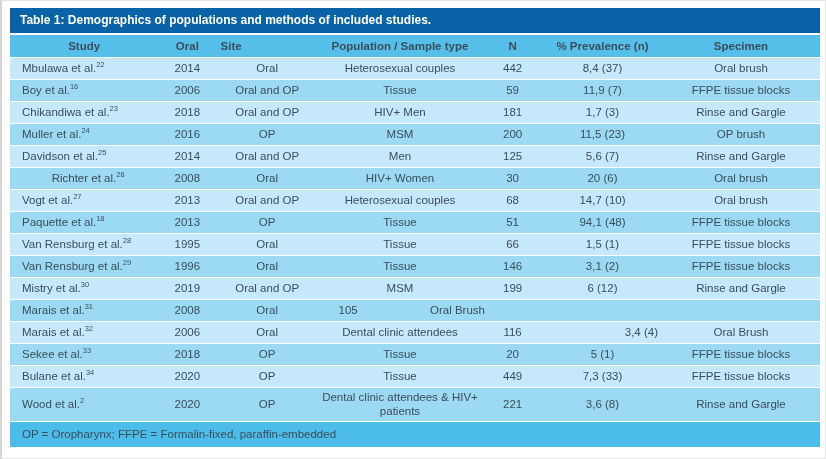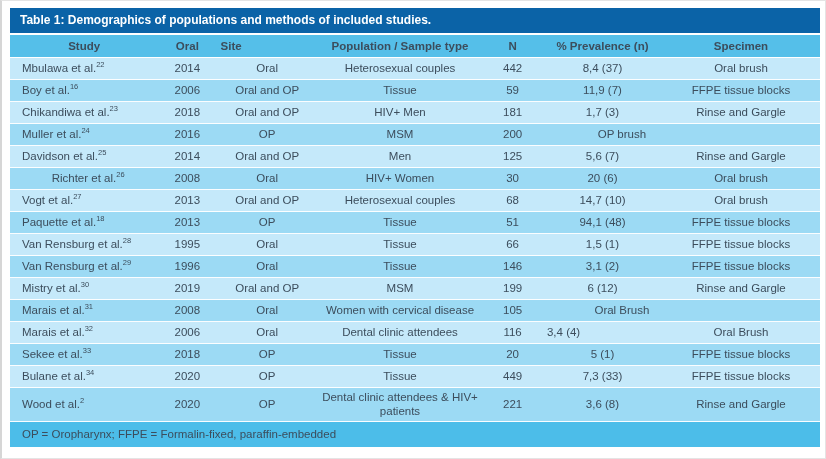--- a/index.html
+++ b/index.html
@@ -110,20 +110,21 @@
           <div class="cell cell-n" style="width: 7.5%; text-align: center;">181</div>
           <div class="cell cell-prevalence" style="width: 14.7%; text-align: center;">1,7 (3)</div>
           <div class="cell cell-specimen" style="width: 19.5%; text-align: center;">Rinse and Gargle</div>
         </div>
         <div class="row dark">
           <div class="cell cell-study" style="width: 18.3%; text-align: left;"><span>Muller et al.</span><sup>24</sup></div>
           <div class="cell cell-date" style="width: 7.2%; text-align: center;">2016</div>
           <div class="cell cell-site" style="width: 12.5%; text-align: center;">OP</div>
           <div class="cell cell-population" style="width: 20.3%; text-align: center;">MSM</div>
           <div class="cell cell-n" style="width: 7.5%; text-align: center;">200</div>
+          <div class="cell cell-prevalence" style="width: 14.7%; text-align: center;">11,5 (23)</div>
           <div class="cell cell-specimen" style="width: 19.5%; text-align: center;">OP brush</div>
         </div>
         <div class="row light">
           <div class="cell cell-study" style="width: 18.3%; text-align: left;"><span>Davidson et al.</span><sup>25</sup></div>
           <div class="cell cell-date" style="width: 7.2%; text-align: center;">2014</div>
           <div class="cell cell-site" style="width: 12.5%; text-align: center;">Oral and OP</div>
           <div class="cell cell-population" style="width: 20.3%; text-align: center;">Men</div>
           <div class="cell cell-n" style="width: 7.5%; text-align: center;">125</div>
           <div class="cell cell-prevalence" style="width: 14.7%; text-align: center;">5,6 (7)</div>
           <div class="cell cell-specimen" style="width: 19.5%; text-align: center;">Rinse and Gargle</div>
@@ -179,31 +180,30 @@
           <div class="cell cell-site" style="width: 12.5%; text-align: center;">Oral and OP</div>
           <div class="cell cell-population" style="width: 20.3%; text-align: center;">MSM</div>
           <div class="cell cell-n" style="width: 7.5%; text-align: center;">199</div>
           <div class="cell cell-prevalence" style="width: 14.7%; text-align: center;">6 (12)</div>
           <div class="cell cell-specimen" style="width: 19.5%; text-align: center;">Rinse and Gargle</div>
         </div>
         <div class="row dark">
           <div class="cell cell-study" style="width: 18.3%; text-align: left;"><span>Marais et al.</span><sup>31</sup></div>
           <div class="cell cell-date" style="width: 7.2%; text-align: center;">2008</div>
           <div class="cell cell-site" style="width: 12.5%; text-align: center;">Oral</div>
-          <div class="cell cell-population" style="width: 20.3%; text-align: center;">Women with cervical disease</div>
           <div class="cell cell-n" style="width: 7.5%; text-align: center;">105</div>
           <div class="cell cell-specimen" style="width: 19.5%; text-align: center;">Oral Brush</div>
         </div>
         <div class="row light">
           <div class="cell cell-study" style="width: 18.3%; text-align: left;"><span>Marais et al.</span><sup>32</sup></div>
           <div class="cell cell-date" style="width: 7.2%; text-align: center;">2006</div>
           <div class="cell cell-site" style="width: 12.5%; text-align: center;">Oral</div>
           <div class="cell cell-population" style="width: 20.3%; text-align: center;">Dental clinic attendees</div>
           <div class="cell cell-n" style="width: 7.5%; text-align: center;">116</div>
-          <div class="cell cell-prevalence" style="width: 14.7%; text-align: left;">3,4 (4)</div>
+          <div class="cell cell-prevalence" style="width: 14.7%; text-align: right;">3,4 (4)</div>
           <div class="cell cell-specimen" style="width: 19.5%; text-align: center;">Oral Brush</div>
         </div>
         <div class="row dark">
           <div class="cell cell-study" style="width: 18.3%; text-align: left;"><span>Sekee et al.</span><sup>33</sup></div>
           <div class="cell cell-date" style="width: 7.2%; text-align: center;">2018</div>
           <div class="cell cell-site" style="width: 12.5%; text-align: center;">OP</div>
           <div class="cell cell-population" style="width: 20.3%; text-align: center;">Tissue</div>
           <div class="cell cell-n" style="width: 7.5%; text-align: center;">20</div>
           <div class="cell cell-prevalence" style="width: 14.7%; text-align: center;">5 (1)</div>
           <div class="cell cell-specimen" style="width: 19.5%; text-align: center;">FFPE tissue blocks</div>

